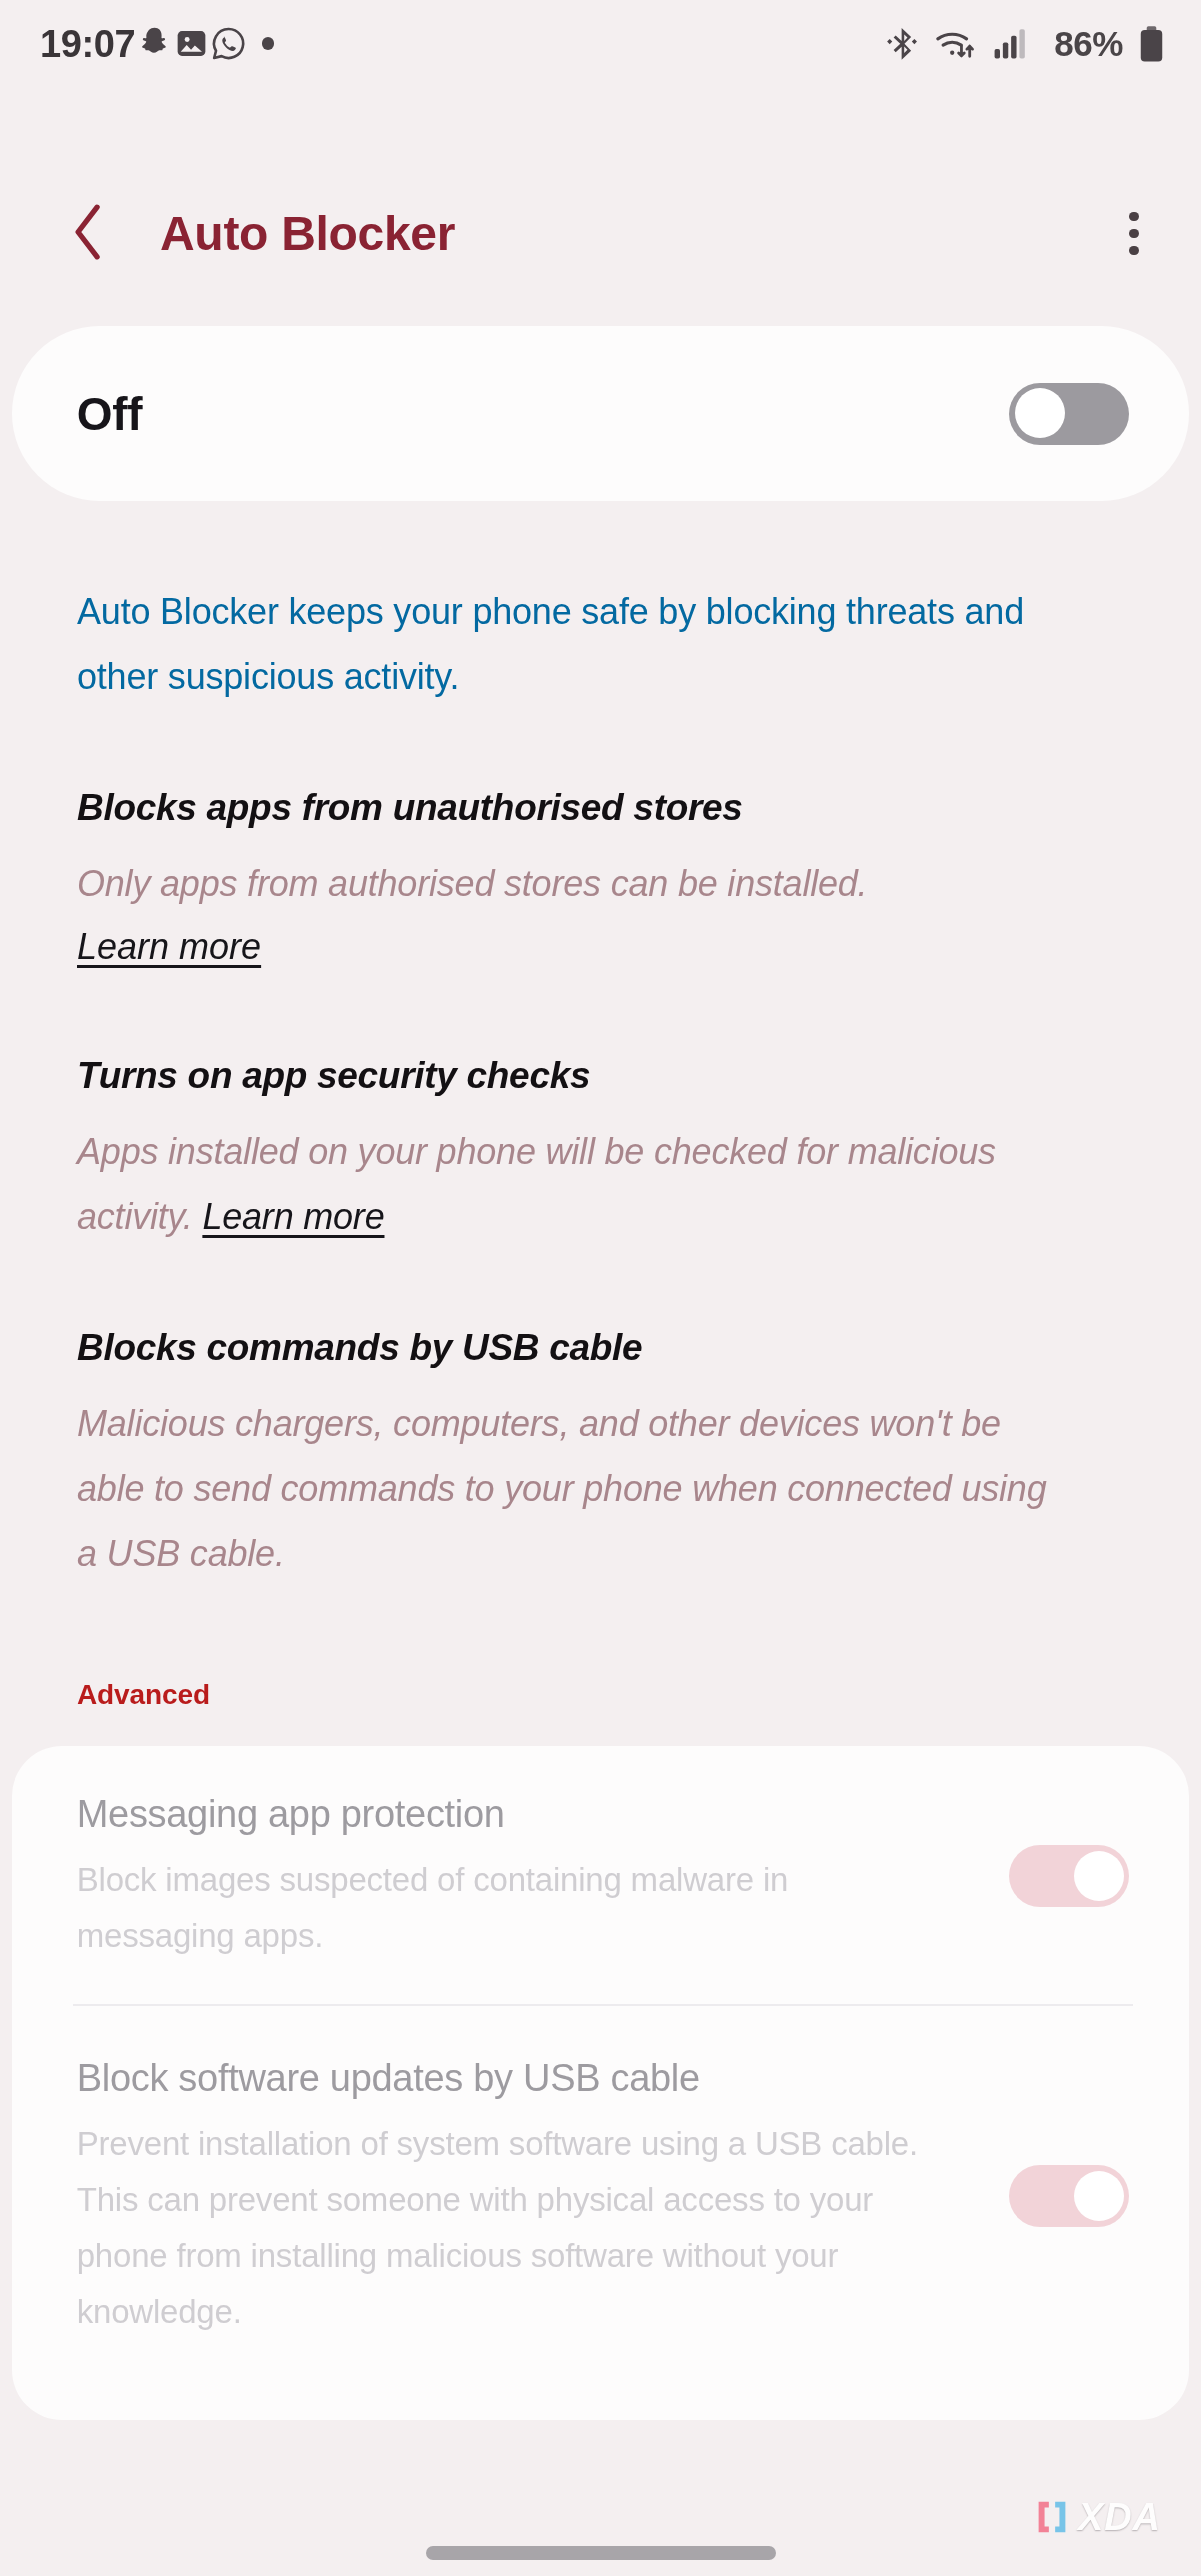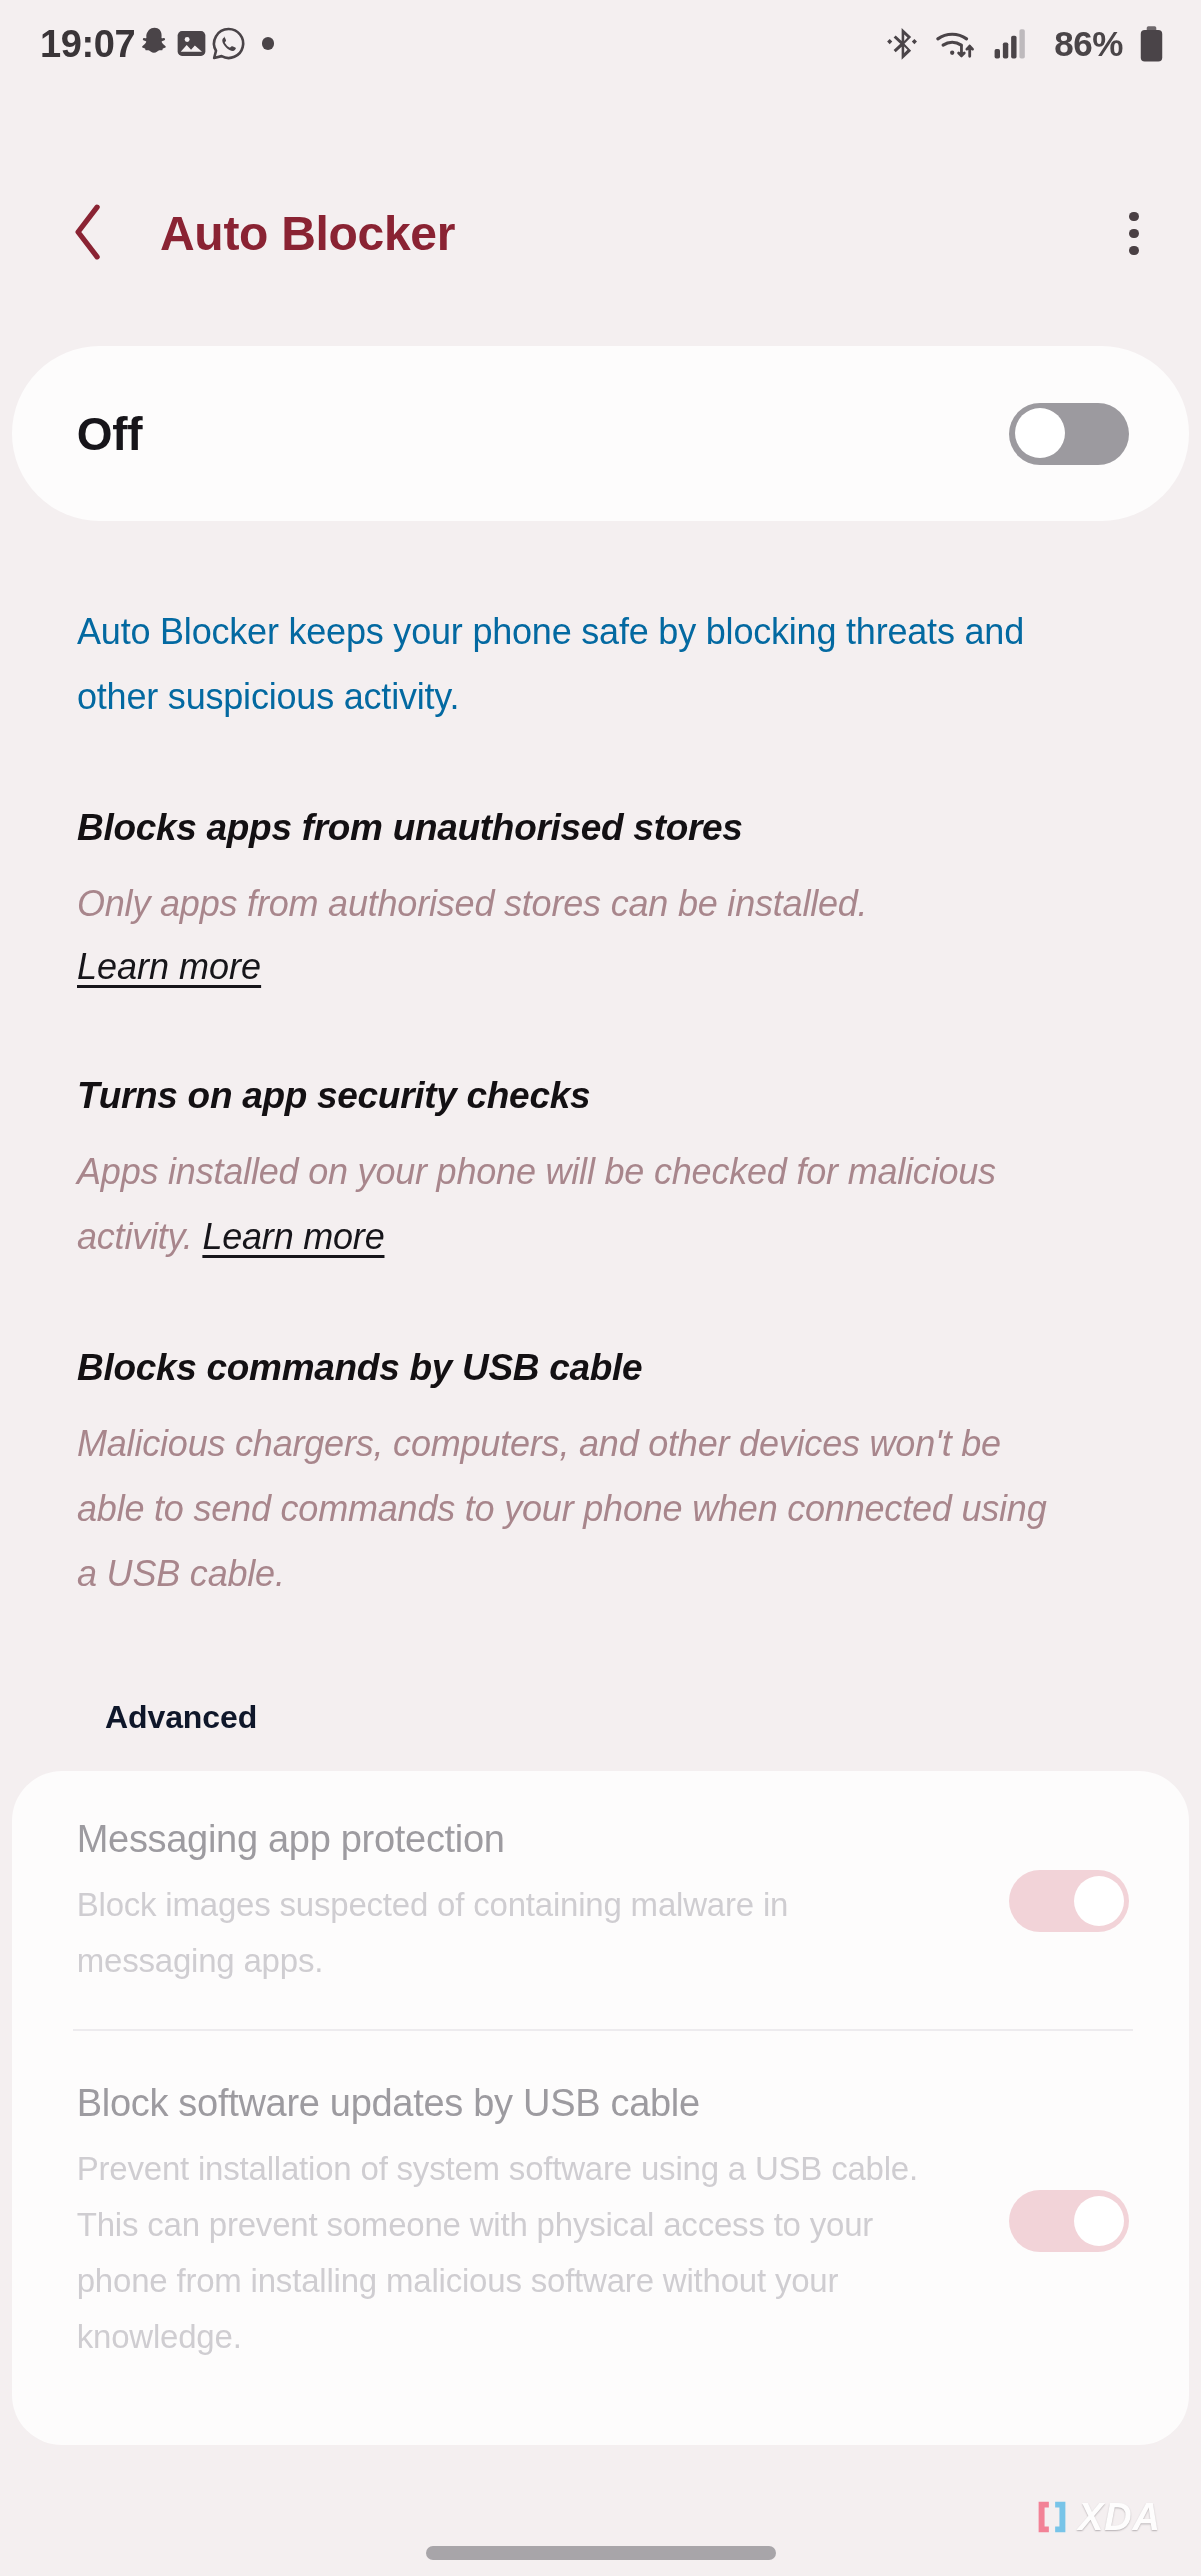--- a/index.html
+++ b/index.html
@@ -90,21 +90,21 @@
   }
   .menu-dot {
     width:9.2px; height:9.2px;
     border-radius:50%;
     background:#4A4044;
   }
 
   
   .content {
     position:absolute;
-    top:346px; left:0;
+    top:326px; left:0;
     width:1201px;
   }
 
   
   .master-card {
     margin:0 11.7px;
     height:175px;
     background:#FDFCFC;
     border-radius:88px;
     display:flex;
@@ -182,25 +182,24 @@
     text-decoration:underline;
     text-underline-offset:5.8px;
     text-decoration-thickness:2.5px;
   }
 
   
   .advanced-head {
     padding:0 77px;
     margin-top:93px;
     margin-bottom:35px;
-    font-size:32px;
+    font-size:28px;
     font-weight:700;
-    color:#0f172a;
+    color:#b91c1c;
     letter-spacing:-0.1px;
-    margin-left:28px;
   }
 
   .adv-card {
     margin:0 11.7px;
     background:#FDFCFC;
     border-radius:50px;
     padding:0 60px 0 65px;
   }
   .adv-row {
     display:flex;

